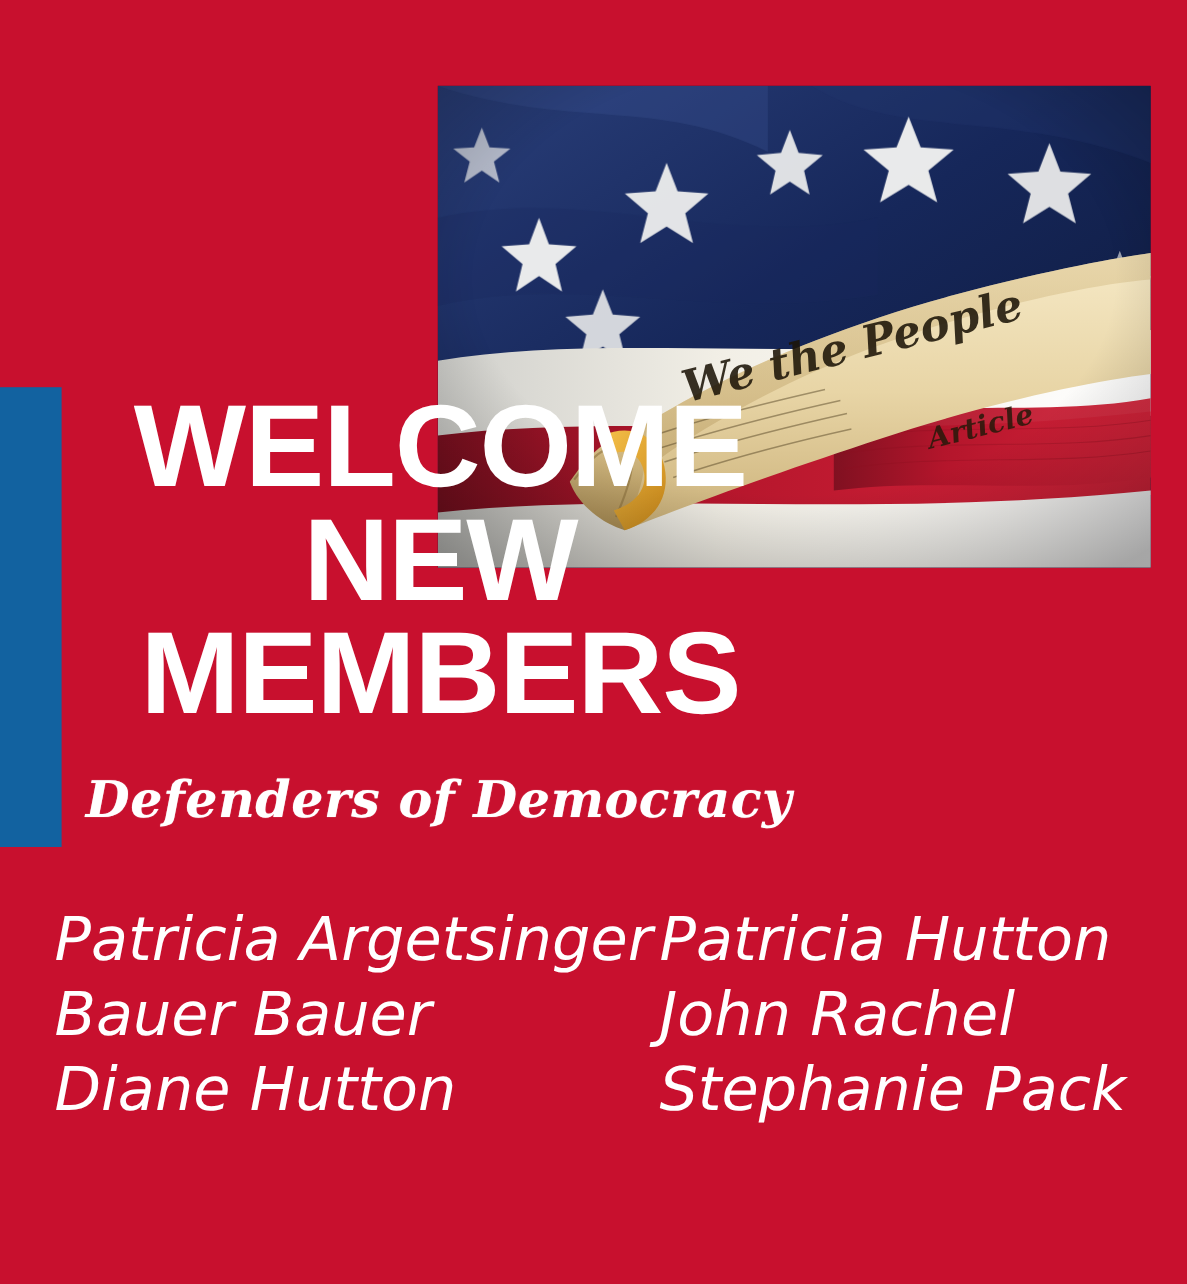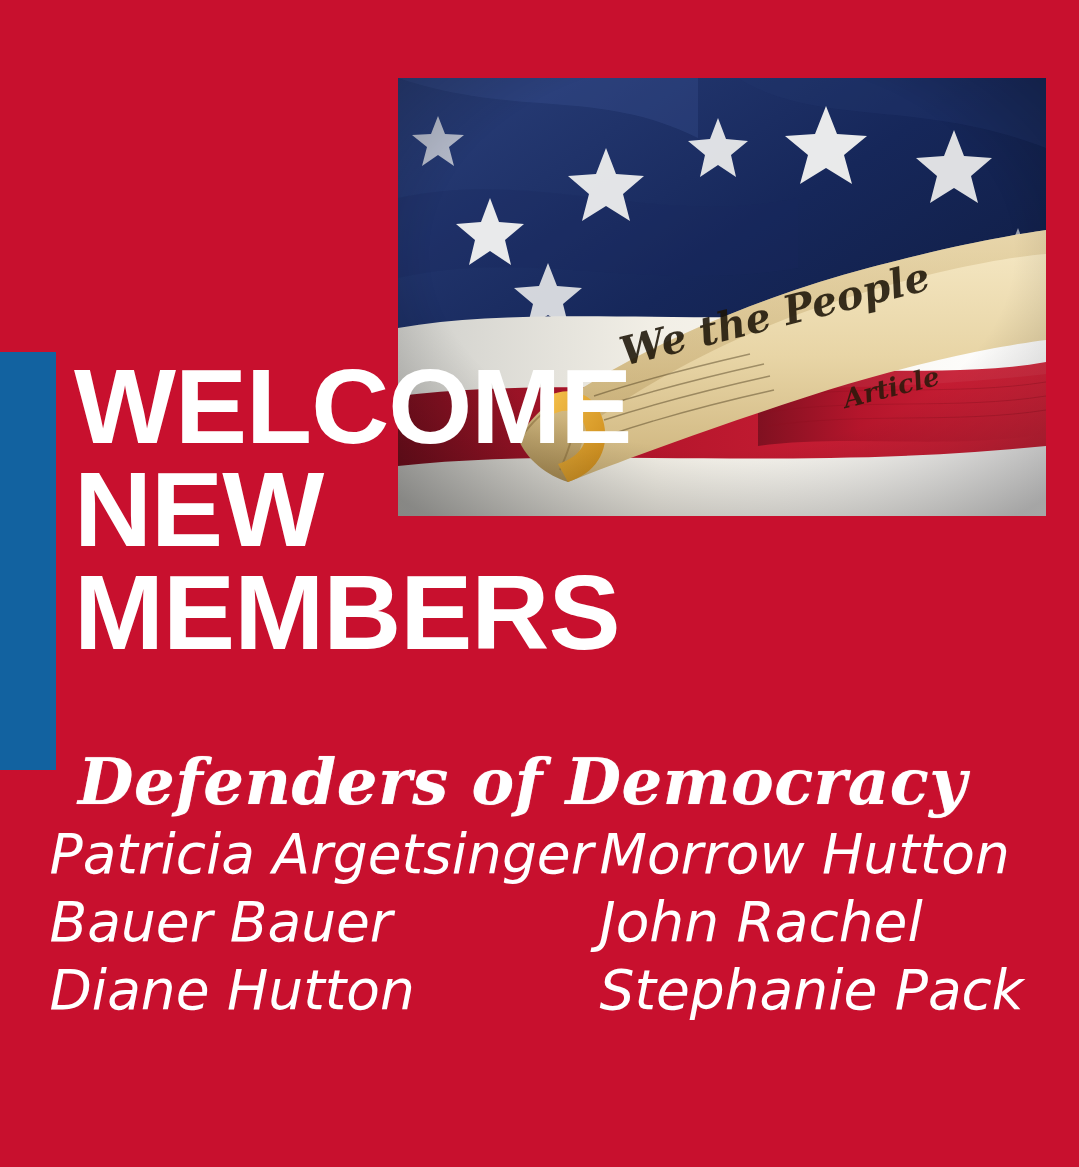--- a/index.html
+++ b/index.html
@@ -55,44 +55,44 @@
     top: 355px;
     width: 640px;
     color: #ffffff;
     font-weight: 800;
     font-size: 104px;
     line-height: 0.97;
     letter-spacing: -1px;
     text-transform: uppercase;
     font-family: "Liberation Sans", sans-serif;
     z-index: 3;
+    text-align: center;
   }
   .headline .line {
     display: block;
     transform: scaleX(1.02);
     transform-origin: left center;
   }
   .headline .line1 { font-size: 106px; }
   .headline .line2 { font-size: 106px; }
   .headline .line3 { font-size: 106px; }
 
   
   .subtitle {
     position: absolute;
     left: 78px;
     top: 700px;
     color: #ffffff;
     font-family: "DejaVu Serif", serif;
     font-style: italic;
     font-weight: bold;
-    font-size: 64px;
+    font-size: 46px;
     letter-spacing: 0.5px;
     text-shadow: 0 0 1px rgba(255,255,255,0.6);
     z-index: 3;
-    margin-top: 44px;
   }
 
   
   .names {
     position: absolute;
     left: 0;
     top: 820px;
     width: 1079px;
     display: flex;
     justify-content: center;
@@ -224,19 +224,19 @@
 
   <div class="subtitle">Defenders of Democracy</div>
 
   <div class="names">
     <div class="names-col left">
       <div class="name">Patricia Argetsinger</div>
       <div class="name">Bauer Bauer</div>
       <div class="name">Diane Hutton</div>
     </div>
     <div class="names-col right">
-      <div class="name">Morrow Hutton</div>
+      <div class="name">Patricia Hutton</div>
       <div class="name">John Rachel</div>
       <div class="name">Stephanie Pack</div>
     </div>
   </div>
 
 </div>
 
 </body></html>

